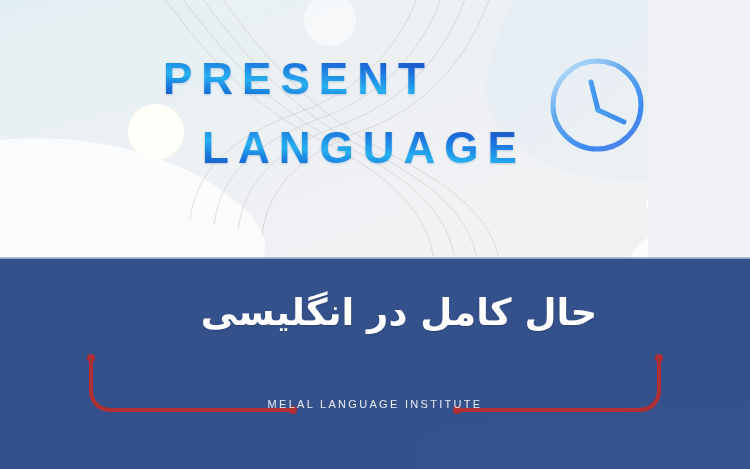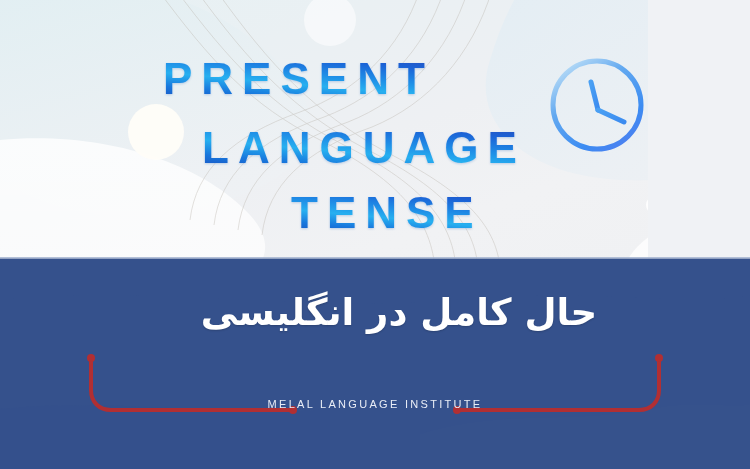--- a/index.html
+++ b/index.html
@@ -145,21 +145,20 @@
         <path d="M420,-10 C400,50 356,92 300,112 C232,136 196,170 190,220"></path>
         <path d="M444,-10 C424,52 380,96 324,117 C256,141 220,175 214,225"></path>
         <path d="M468,-10 C448,54 404,100 348,122 C280,146 244,180 238,230"></path>
         <path d="M492,-10 C472,56 428,104 372,127 C304,151 268,185 262,235"></path>
       </g>
     </svg>
 
     <div class="title-block">
       <div class="tline l1">PRESENT</div>
       <div class="tline l2">LANGUAGE</div>
-      <div class="tline l3">TENSE</div>
     </div>
 
     <svg class="clock" viewBox="0 0 102 102">
       <defs>
         <linearGradient id="clockRing" x1="0.15" y1="0" x2="0.85" y2="1">
           <stop offset="0%" stop-color="#bfe0f7"></stop>
           <stop offset="35%" stop-color="#63a9f0"></stop>
           <stop offset="75%" stop-color="#3c8cf2"></stop>
           <stop offset="100%" stop-color="#4f7ff0"></stop>
         </linearGradient>

